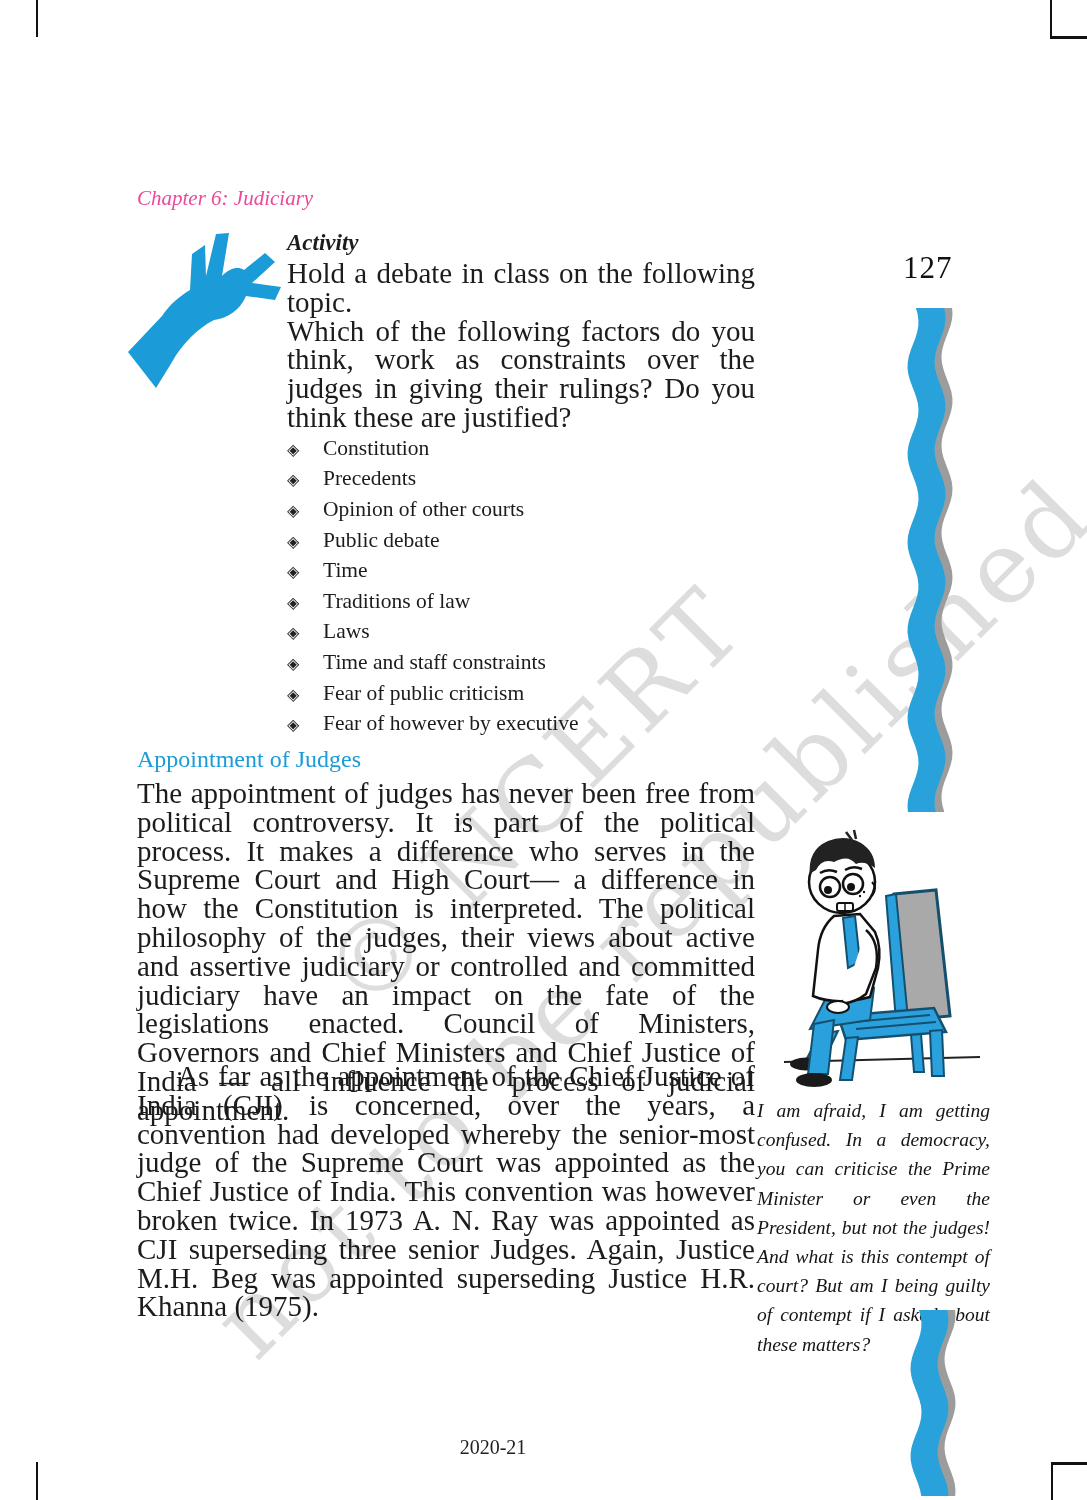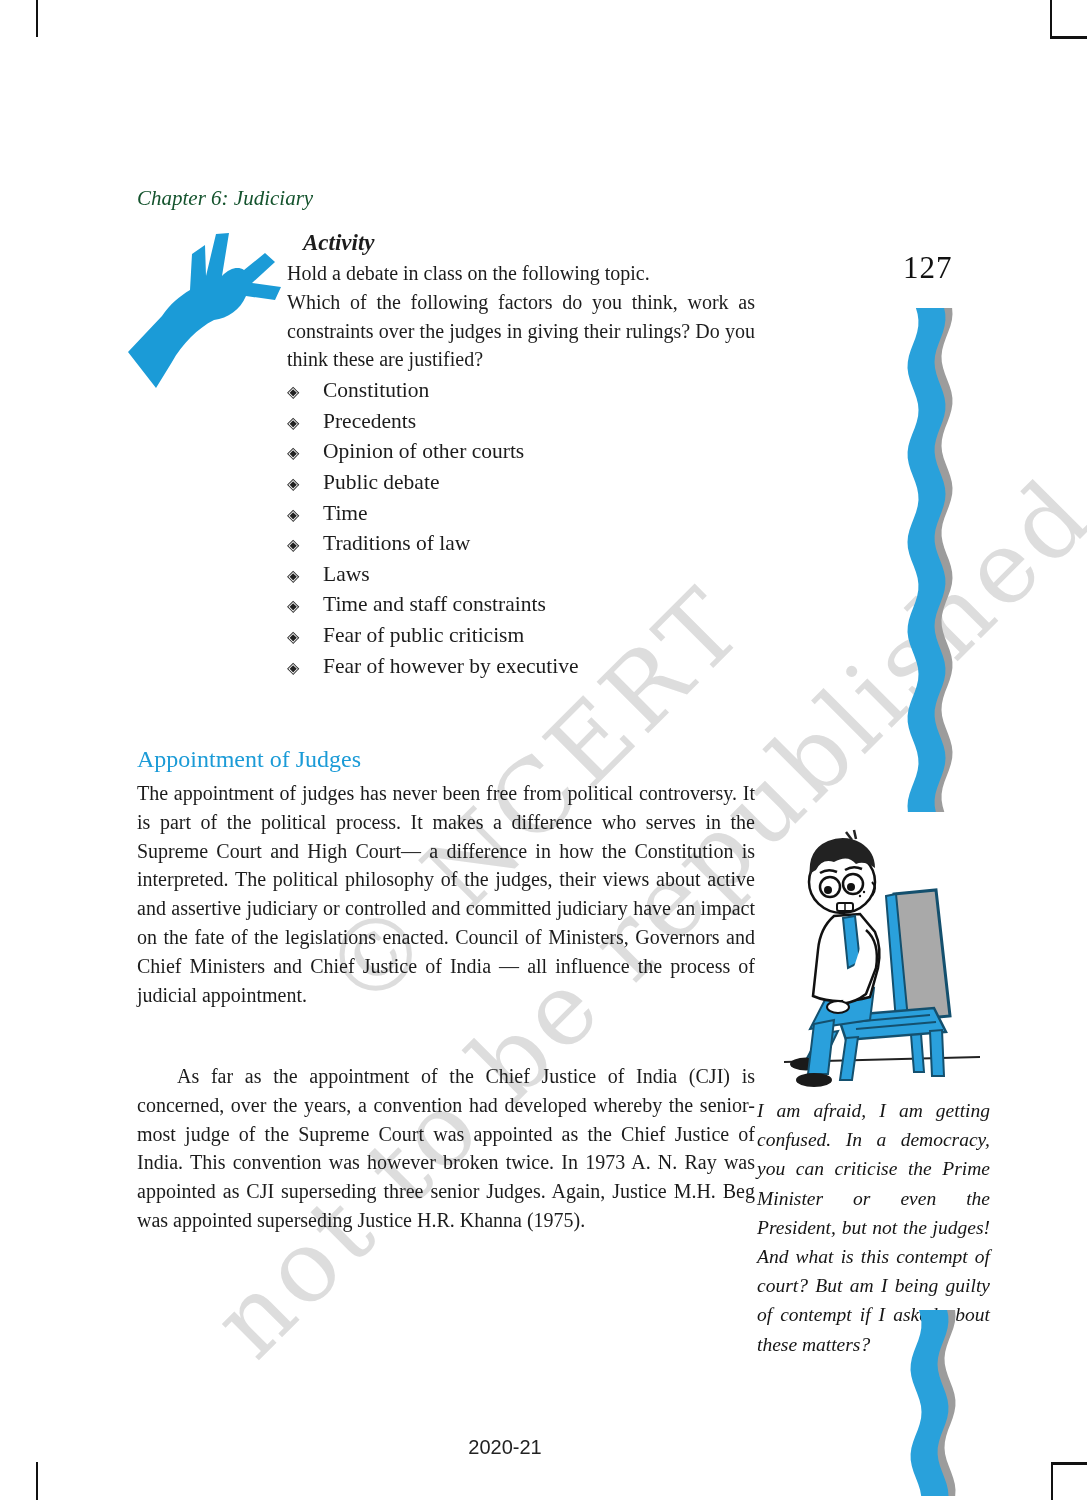--- a/index.html
+++ b/index.html
@@ -11,29 +11,29 @@
              transform:rotate(-45deg);z-index:1;text-align:center;
              font-family:"DejaVu Serif",serif;color:#bcbcbc;opacity:.5;pointer-events:none;}
   #watermark .wline{font-size:100px;line-height:168px;letter-spacing:5px;white-space:nowrap;}
 
   .layer{position:absolute;z-index:2;}
 
   
   .mark{position:absolute;background:#111;z-index:3;}
 
   
-  #chapter-header{left:137px;top:186px;font-style:italic;font-size:21px;color:#14532d;}
+  #chapter-header{left:137px;top:186px;font-style:italic;font-size:21px;color:#ec4899;}
   #page-number{left:903px;top:250px;font-size:31px;letter-spacing:1px;color:#111;}
-  #footer{left:12px;top:1436px;width:986px;text-align:center;
-          font-family:Liberation Sans, sans-serif;font-size:20px;color:#222;}
+  #footer{left:0;top:1436px;width:986px;text-align:center;
+          font-family:Liberation Serif, serif;font-size:20px;color:#222;}
 
   
   #activity{left:287px;top:230px;width:468px;}
-  #activity-heading{font-size:23px;font-weight:bold;font-style:italic;margin:0 0 3px 16px;}
-  .bodytxt{font-size:20px;line-height:28.8px;text-align:justify;text-align-last:left;margin:0;}
+  #activity-heading{font-size:23px;font-weight:bold;font-style:italic;margin:0 0 3px 0;}
+  .bodytxt{font-size:29px;line-height:28.8px;text-align:justify;text-align-last:left;margin:0;}
   #activity ul{list-style:none;margin:2px 0 0 0;padding:0;}
   #activity li{display:flex;line-height:28.6px;}
   #activity .blt{width:36px;flex:0 0 36px;font-family:"DejaVu Sans",sans-serif;
                  font-size:16px;padding-top:2px;color:#222;}
   #activity .itxt{font-size:21.5px;text-align:right;}
 
   
   #section-heading{left:137px;top:746px;font-size:24px;font-weight:normal;color:#1b9bd7;}
   #para1{left:137px;top:779px;width:618px;}
   #para2{left:137px;top:1062px;width:618px;text-indent:40px;}

